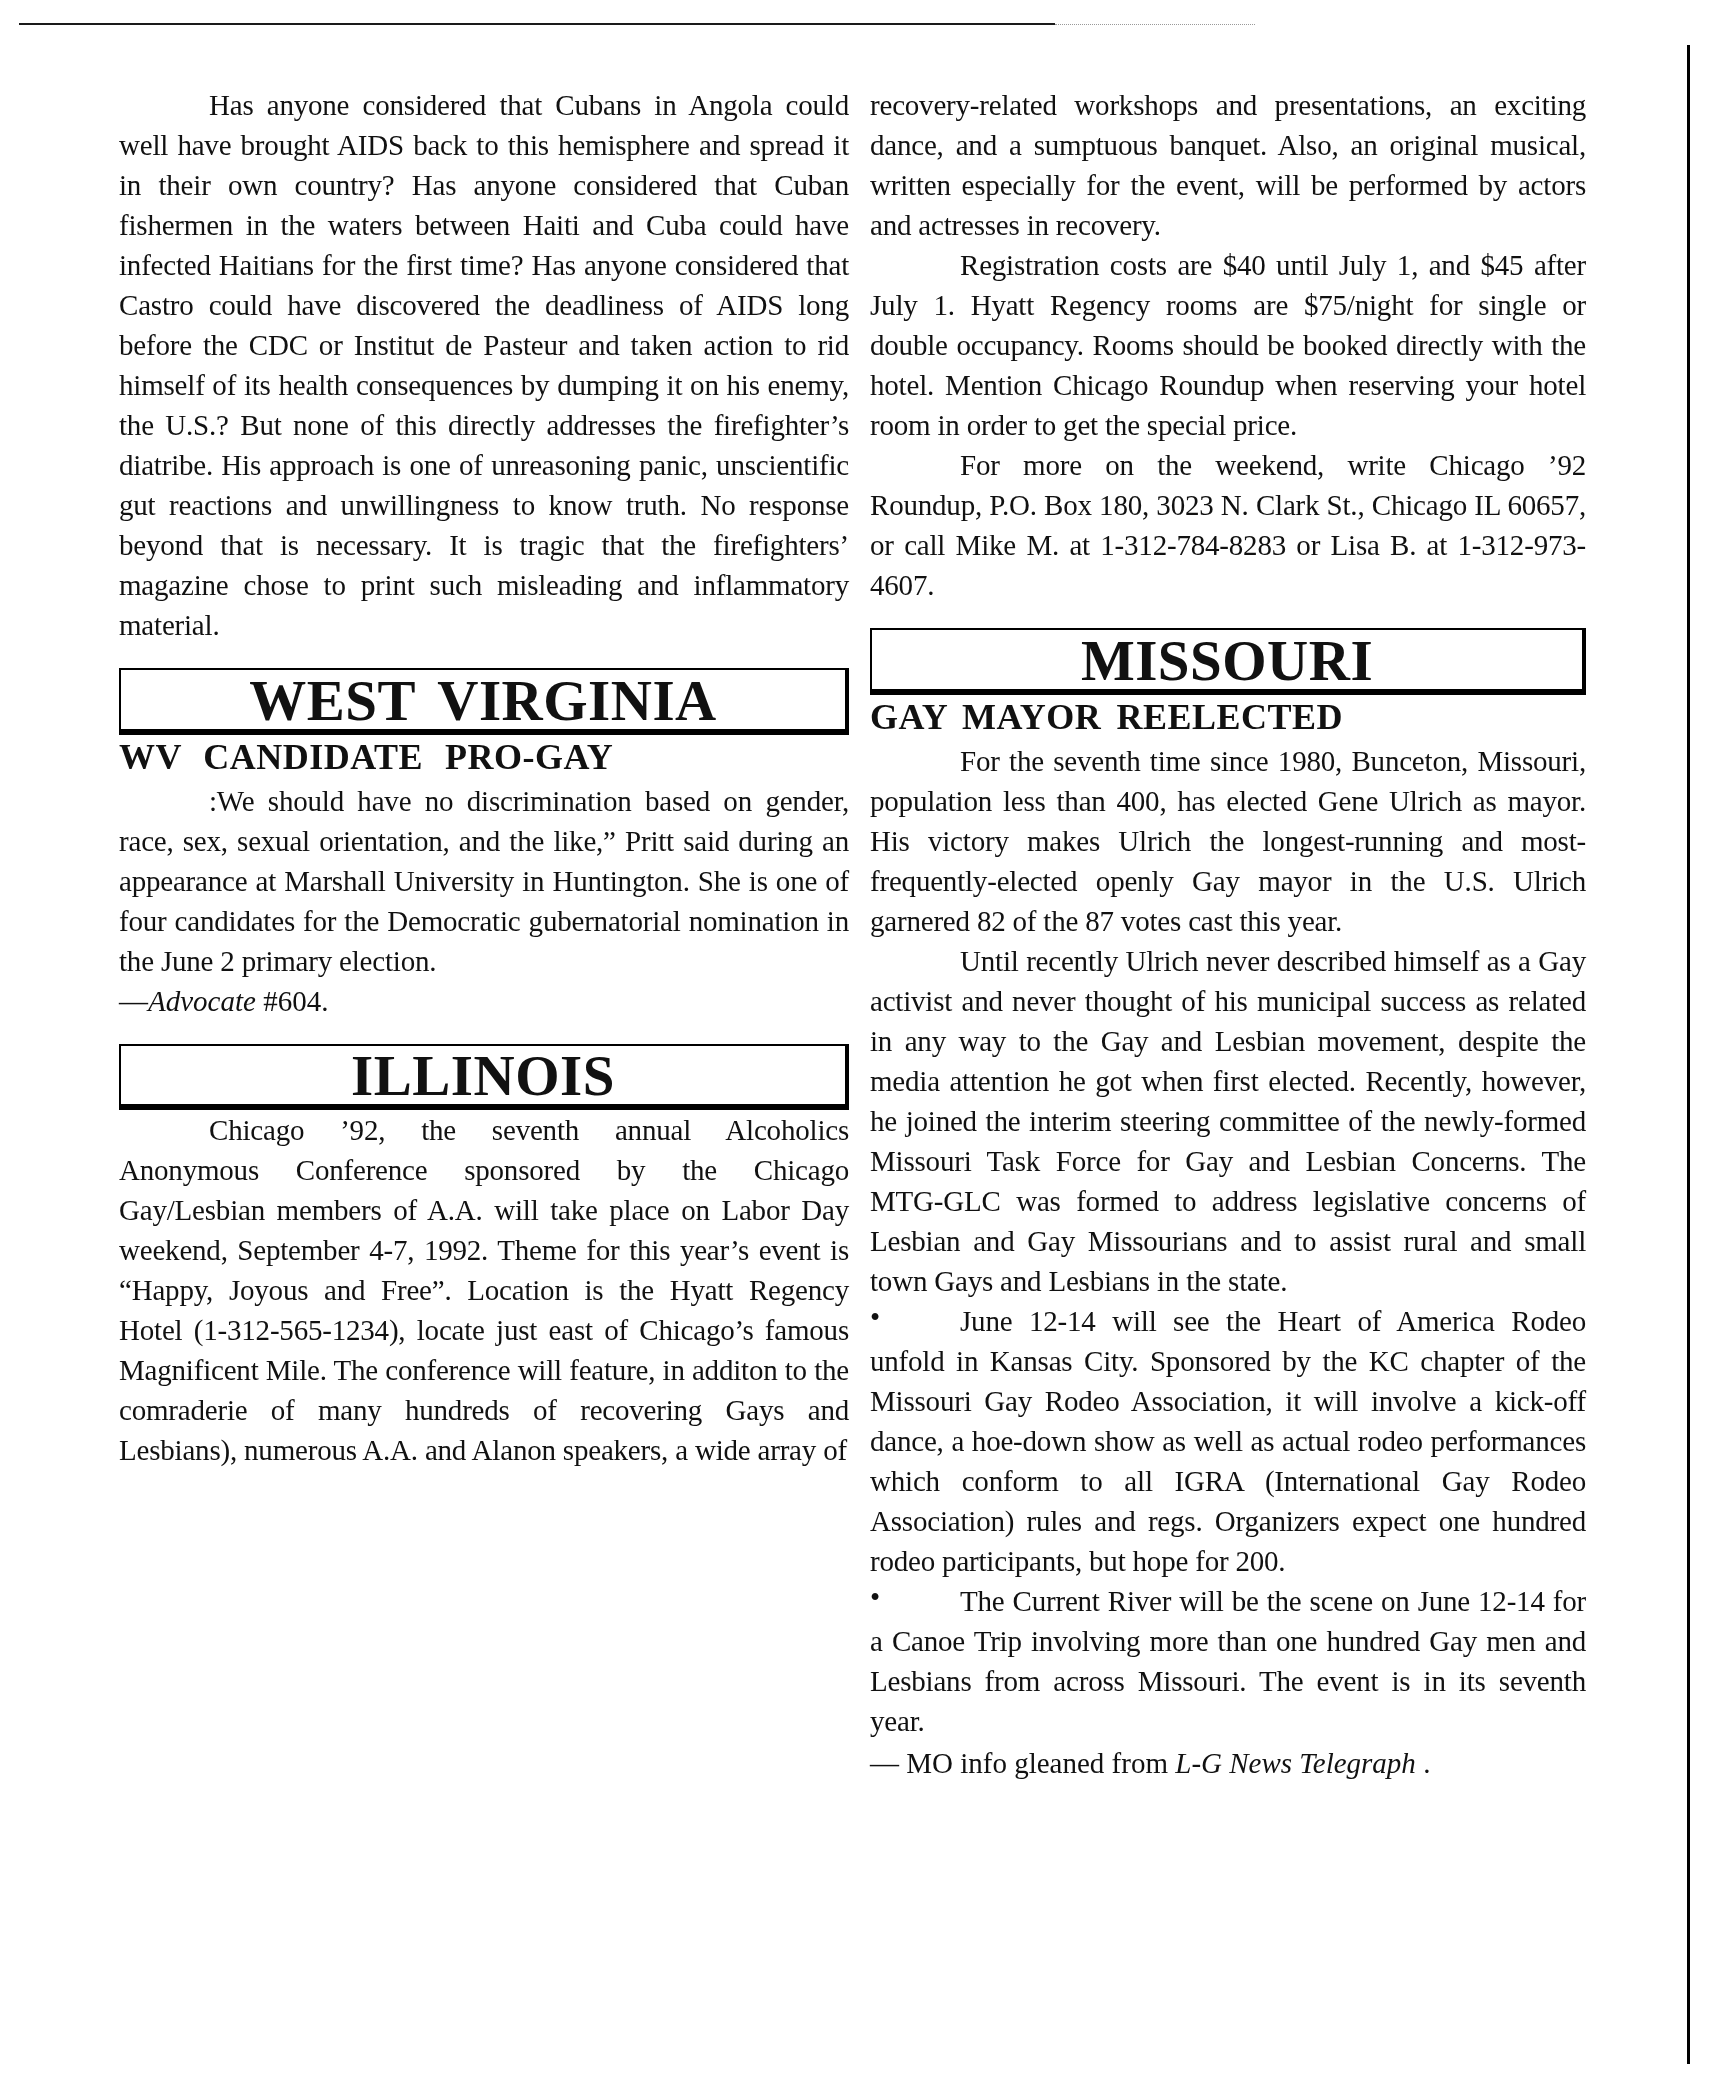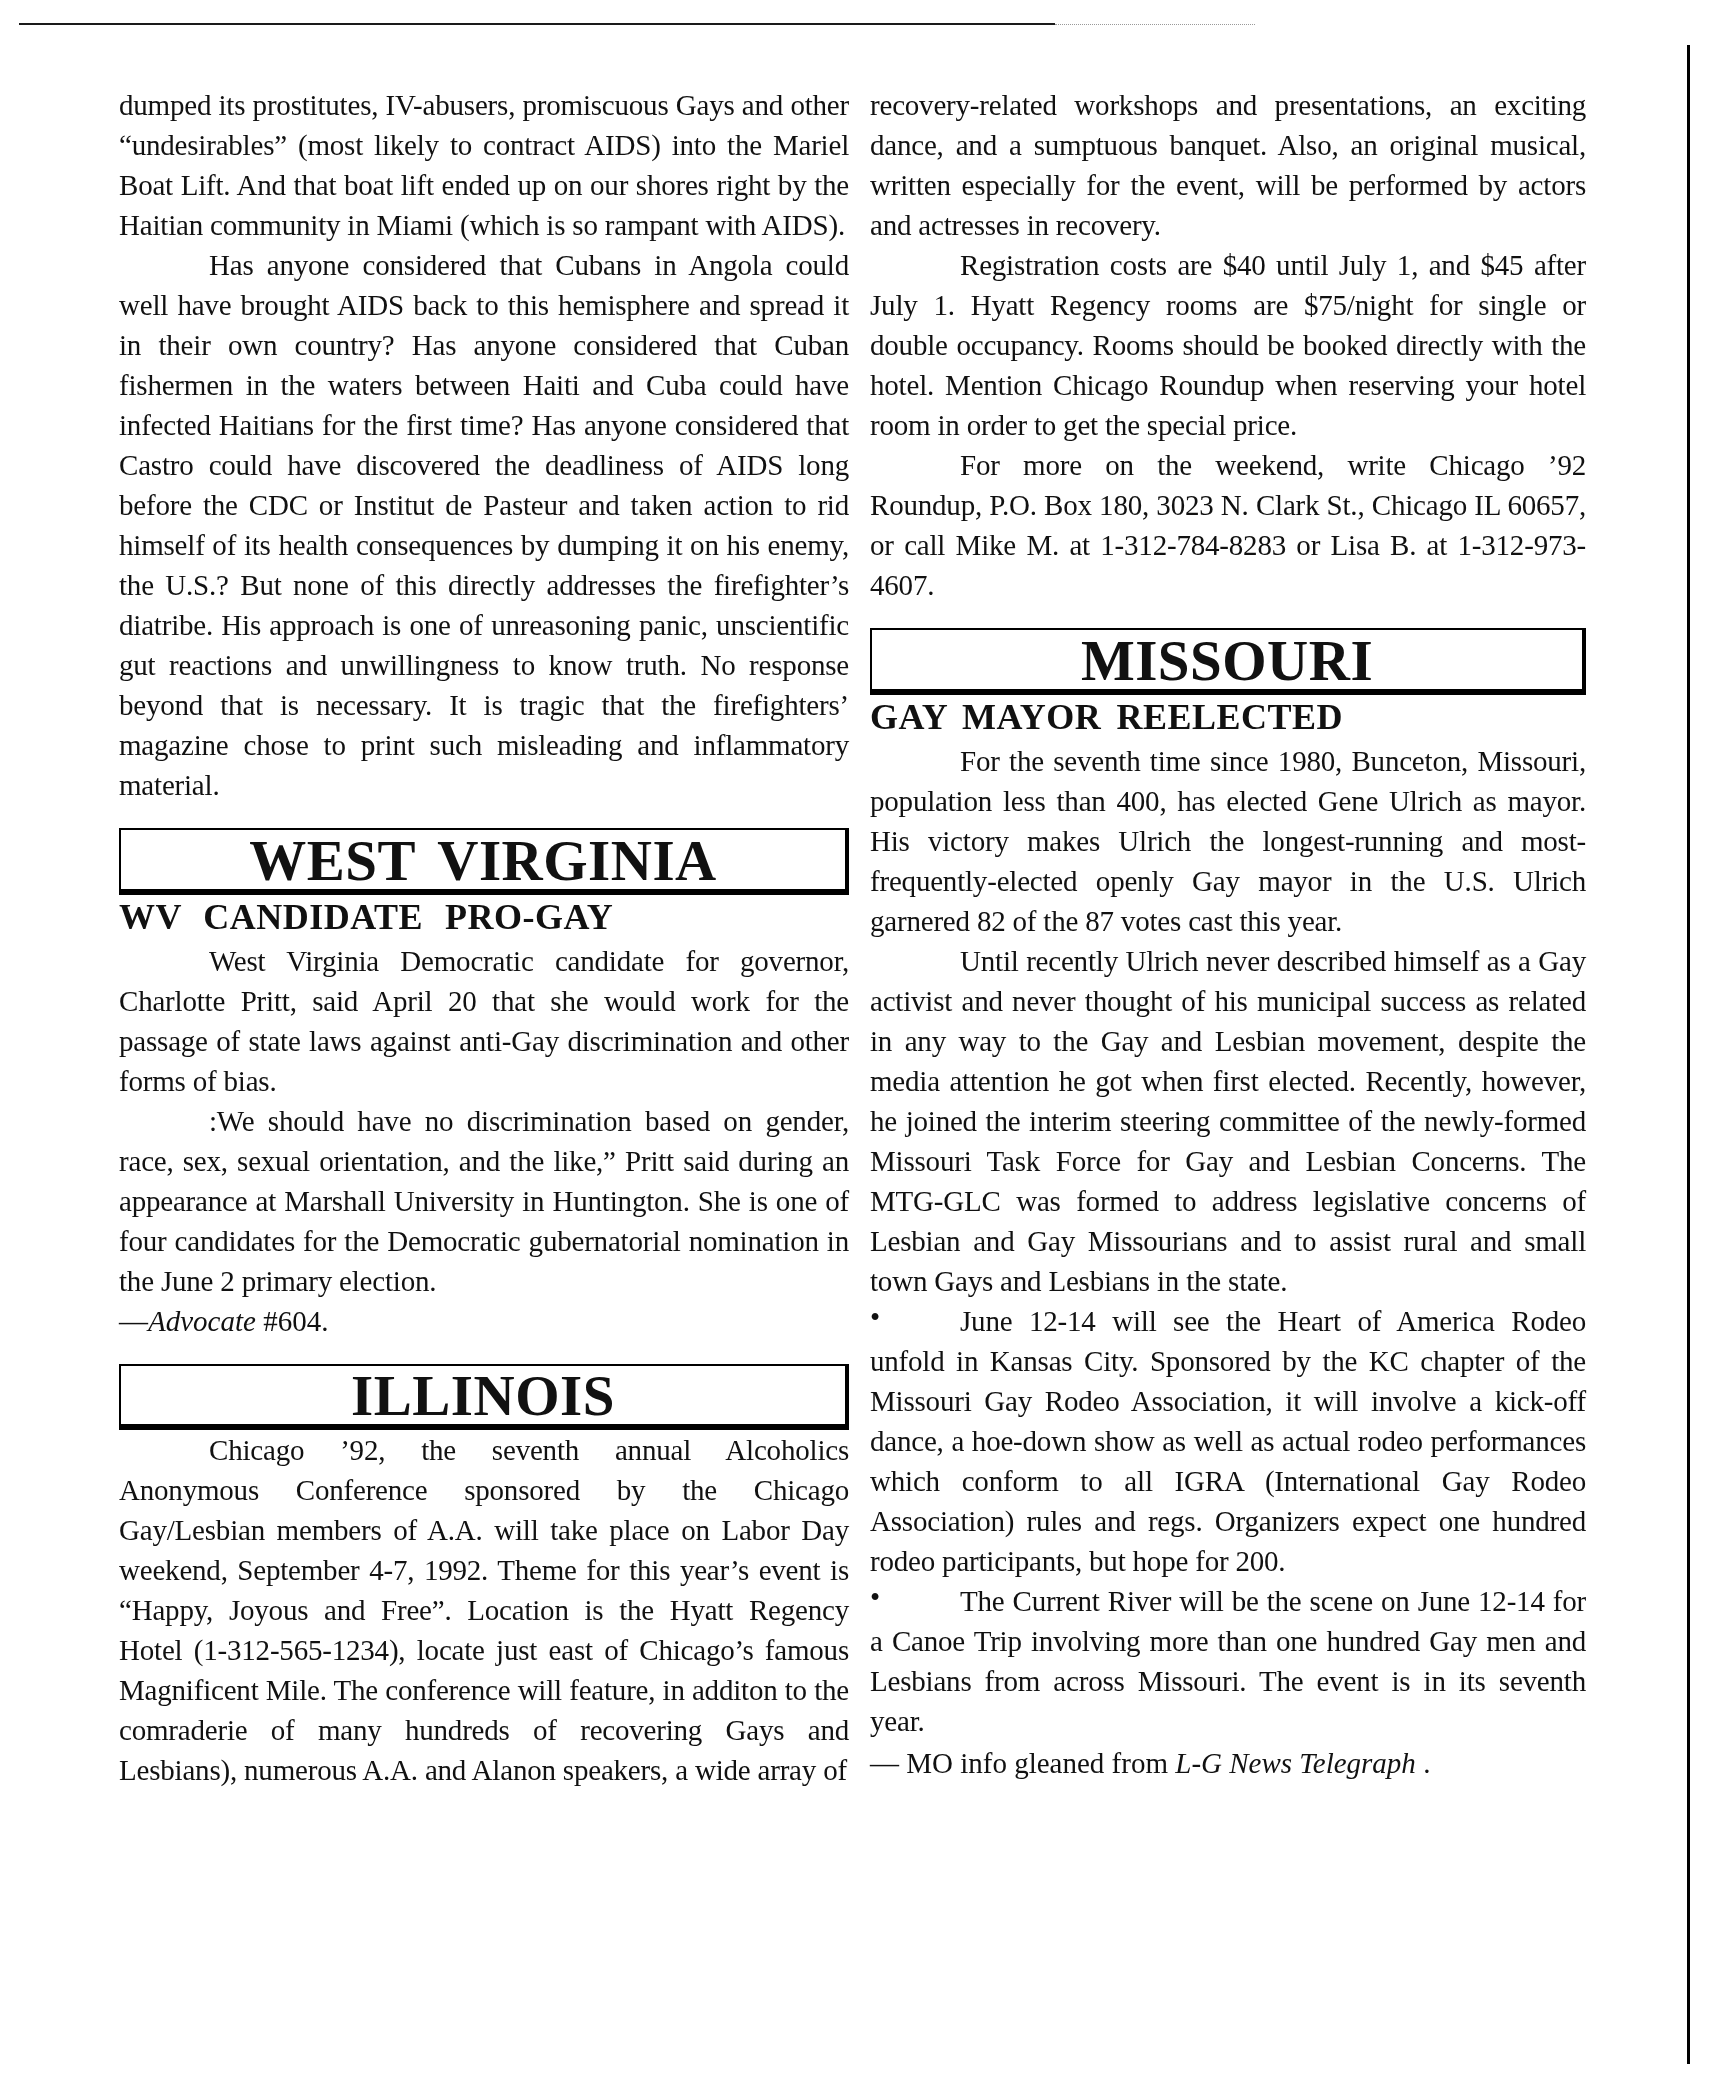--- a/index.html
+++ b/index.html
@@ -30,26 +30,24 @@
   .bullet { position: absolute; left: 0; top: 0; font-size: 29px; }
 </style>
 </head>
 <body>
 
 <div class="top-rule"></div>
 <div class="top-rule-faint"></div>
 <div class="right-rule"></div>
 
 <div class="column col-left">
-  <p>dumped its prostitutes, IV-abusers, promiscuous Gays and other “undesirables” (most likely to contract AIDS) into the Mariel Boat Lift. And that boat lift ended up on our shores right by the Haitian community in Miami (which is so rampant with AIDS).</p>
   <p class="indent">Has anyone considered that Cubans in Angola could well have brought AIDS back to this hemisphere and spread it in their own country? Has anyone considered that Cuban fishermen in the waters between Haiti and Cuba could have infected Haitians for the first time? Has anyone considered that Castro could have discovered the deadliness of AIDS long before the CDC or Institut de Pasteur and taken action to rid himself of its health consequences by dumping it on his enemy, the U.S.? But none of this directly addresses the firefighter’s diatribe. His approach is one of unreasoning panic, unscientific gut reactions and unwillingness to know truth. No response beyond that is necessary. It is tragic that the firefighters’ magazine chose to print such misleading and inflammatory material.</p>
 
   <div class="state-box">WEST VIRGINIA</div>
   <div class="subhead">WV CANDIDATE PRO-GAY</div>
-  <p class="indent">West Virginia Democratic candidate for governor, Charlotte Pritt, said April 20 that she would work for the passage of state laws against anti-Gay discrimination and other forms of bias.</p>
   <p class="indent">:We should have no discrimination based on gender, race, sex, sexual orientation, and the like,” Pritt said during an appearance at Marshall University in Huntington. She is one of four candidates for the Democratic gubernatorial nomination in the June 2 primary election.</p>
   <div class="credit"><span>—</span><i>Advocate</i><span> #604.</span></div>
 
   <div class="state-box">ILLINOIS</div>
   <p class="indent">Chicago ’92, the seventh annual Alcoholics Anonymous Conference sponsored by the Chicago Gay/Lesbian members of A.A. will take place on Labor Day weekend, September 4-7, 1992. Theme for this year’s event is “Happy, Joyous and Free”. Location is the Hyatt Regency Hotel (1-312-565-1234), locate just east of Chicago’s famous Magnificent Mile. The conference will feature, in additon to the comraderie of many hundreds of recovering Gays and Lesbians), numerous A.A. and Alanon speakers, a wide array of</p>
 </div>
 
 <div class="column col-right">
   <p>recovery-related workshops and presentations, an exciting dance, and a sumptuous banquet. Also, an original musical, written especially for the event, will be performed by actors and actresses in recovery.</p>
   <p class="indent">Registration costs are $40 until July 1, and $45 after July 1. Hyatt Regency rooms are $75/night for single or double occupancy. Rooms should be booked directly with the hotel. Mention Chicago Roundup when reserving your hotel room in order to get the special price.</p>

